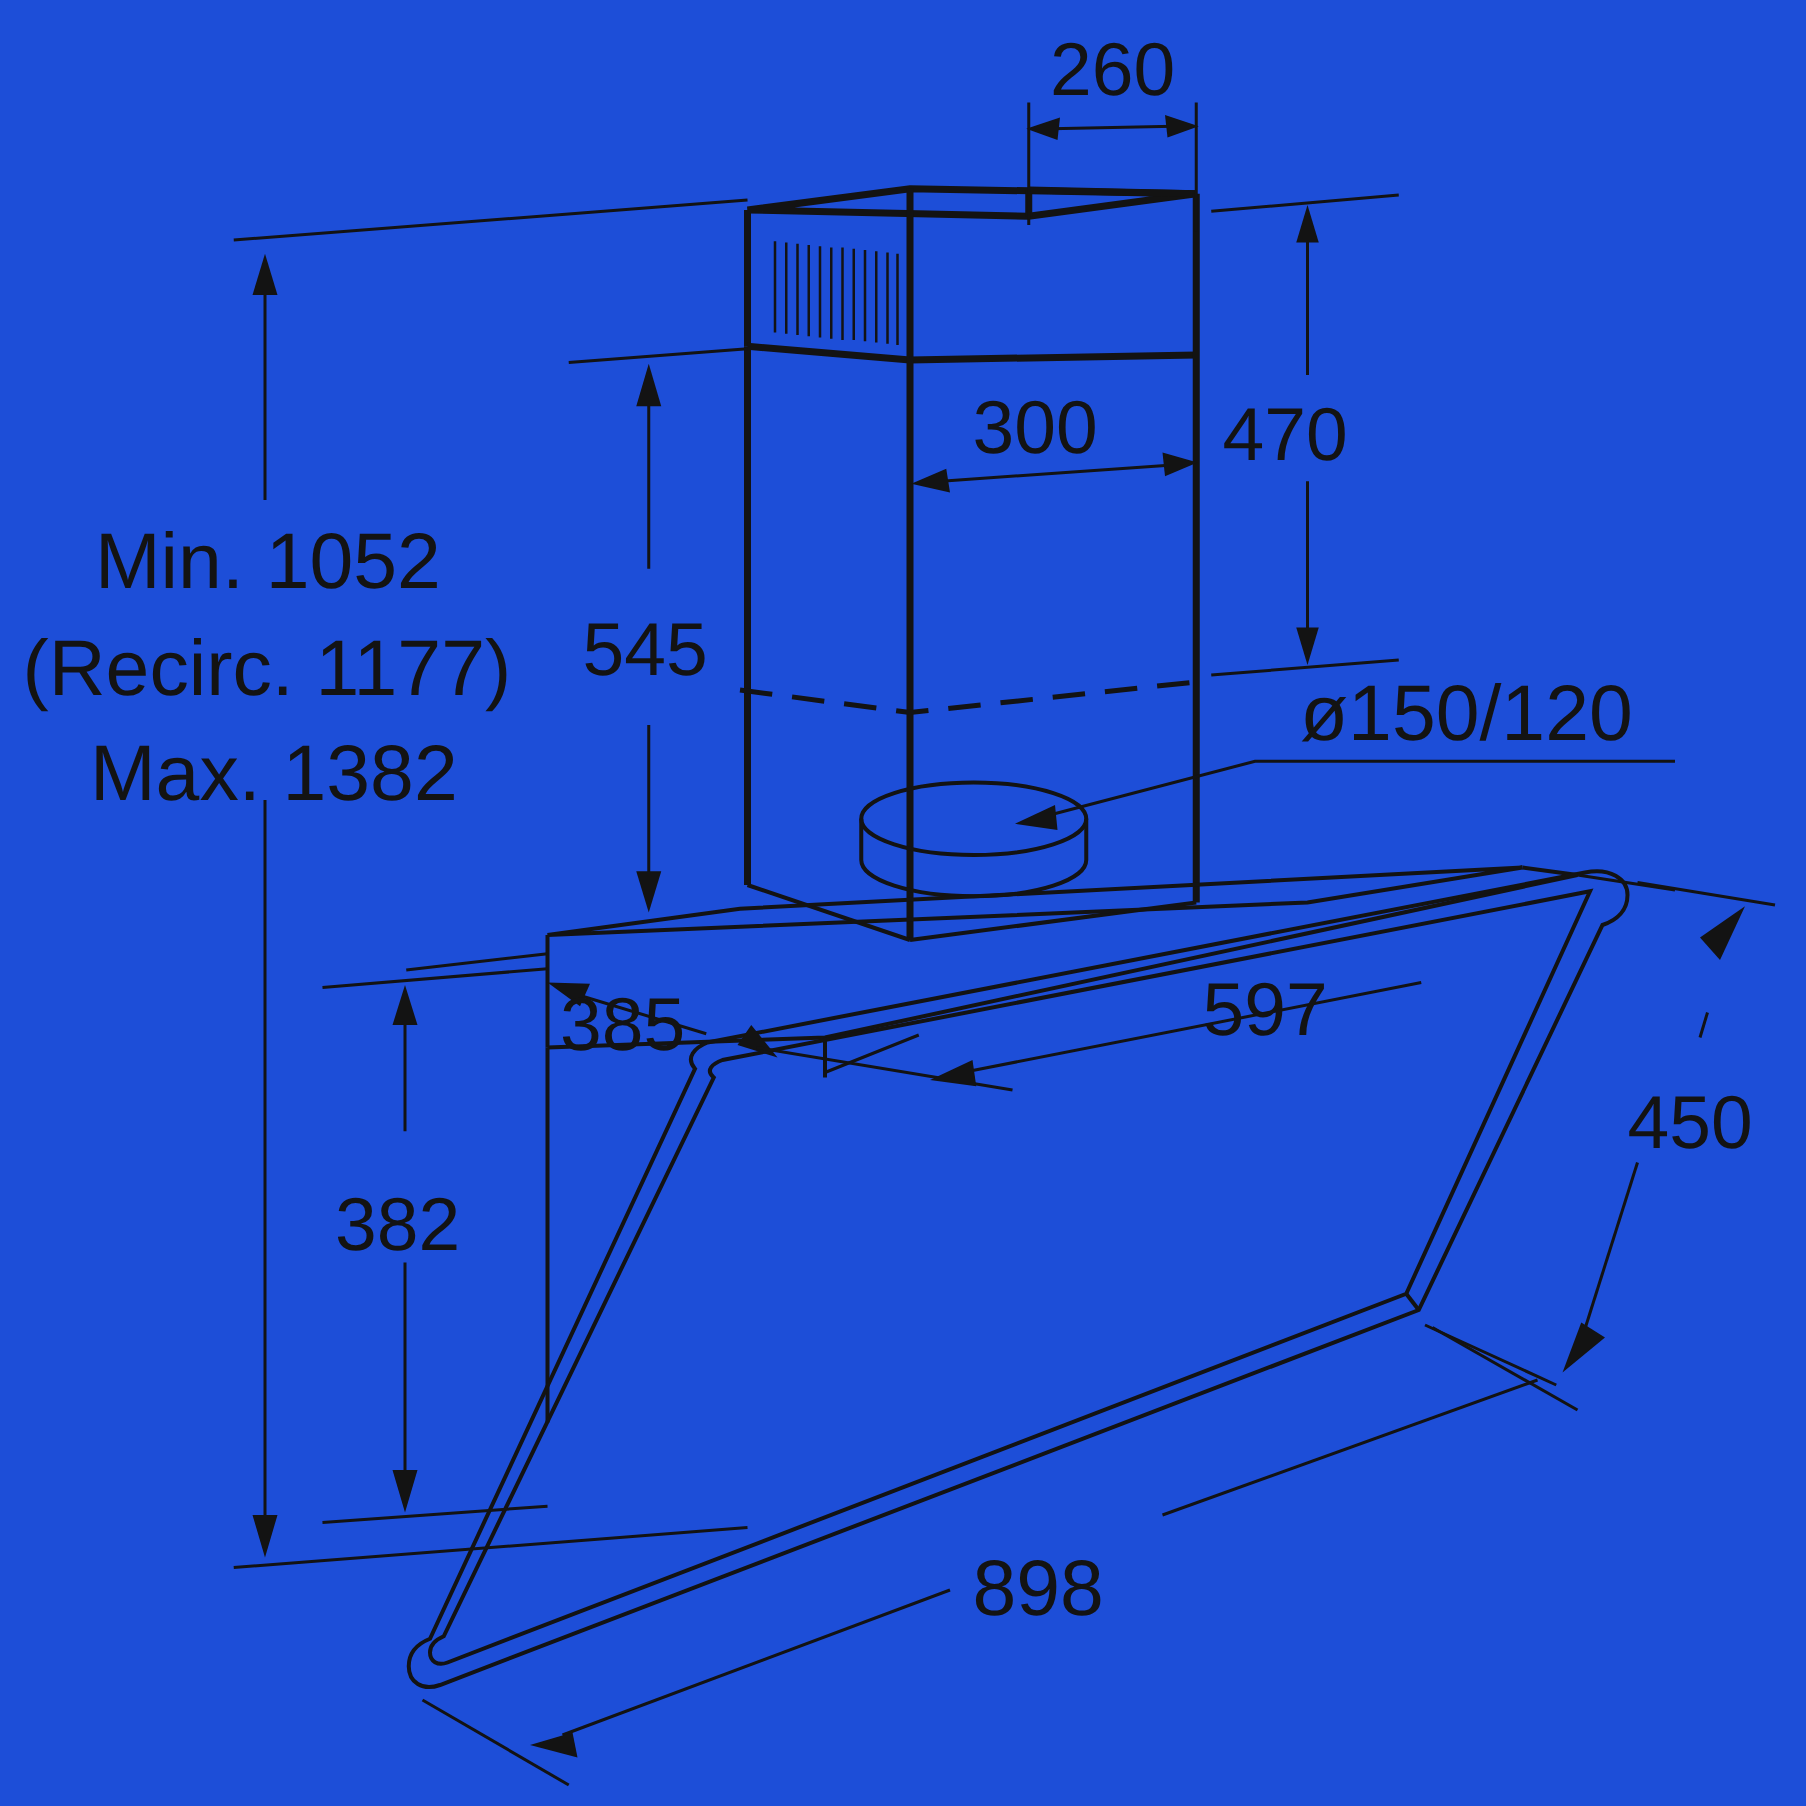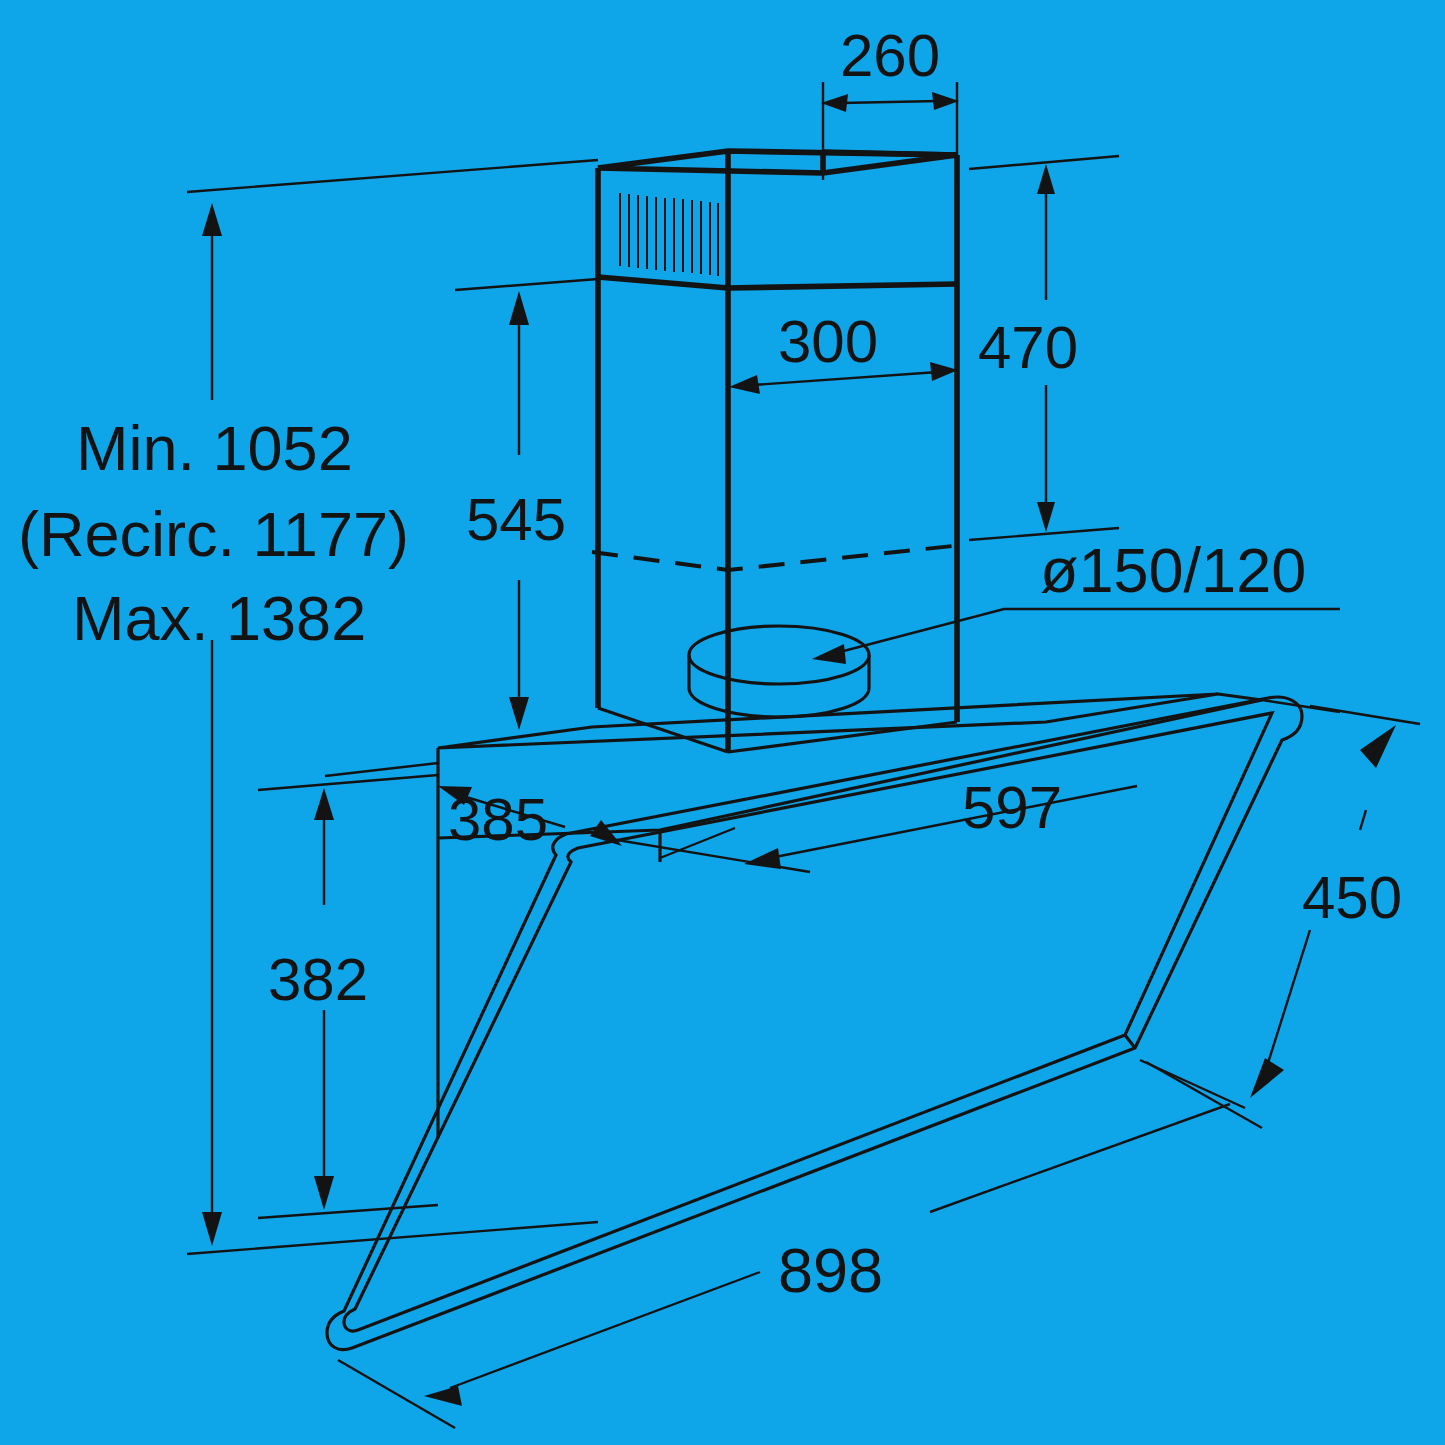--- a/index.html
+++ b/index.html
@@ -4,21 +4,21 @@
 <style>
   html, body {
     margin: 0;
     padding: 0;
     background: #ffffff;
   }
   #page {
     position: relative;
     width: 1445px;
     height: 1445px;
-    background: #0ea5e9;
+    background: #1d4ed8;
     font-family: "Liberation Sans", sans-serif;
     overflow: hidden;
   }
   svg#drawing {
     position: absolute;
     left: 0;
     top: 0;
     width: 1445px;
     height: 1445px;
     display: block;

